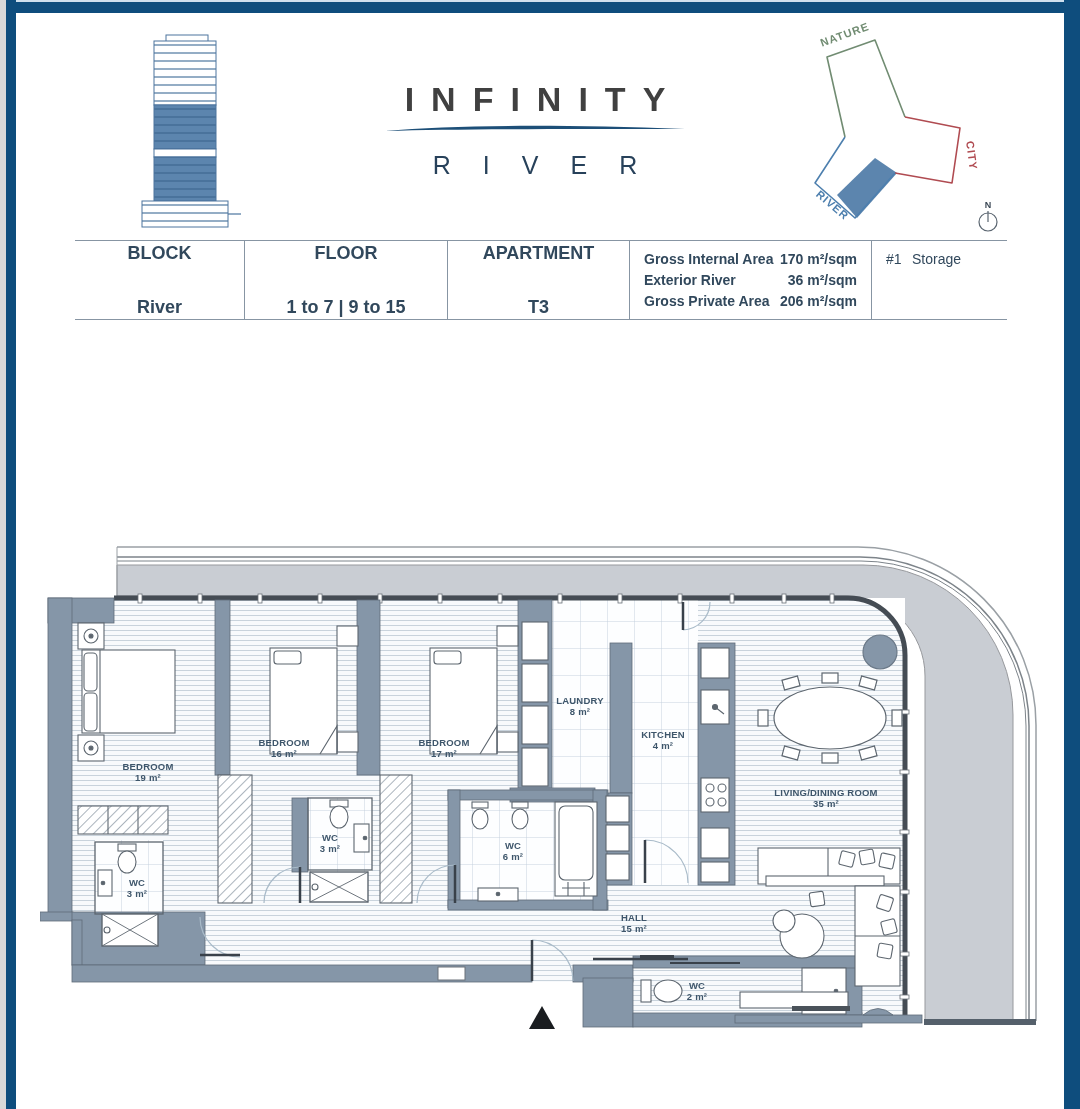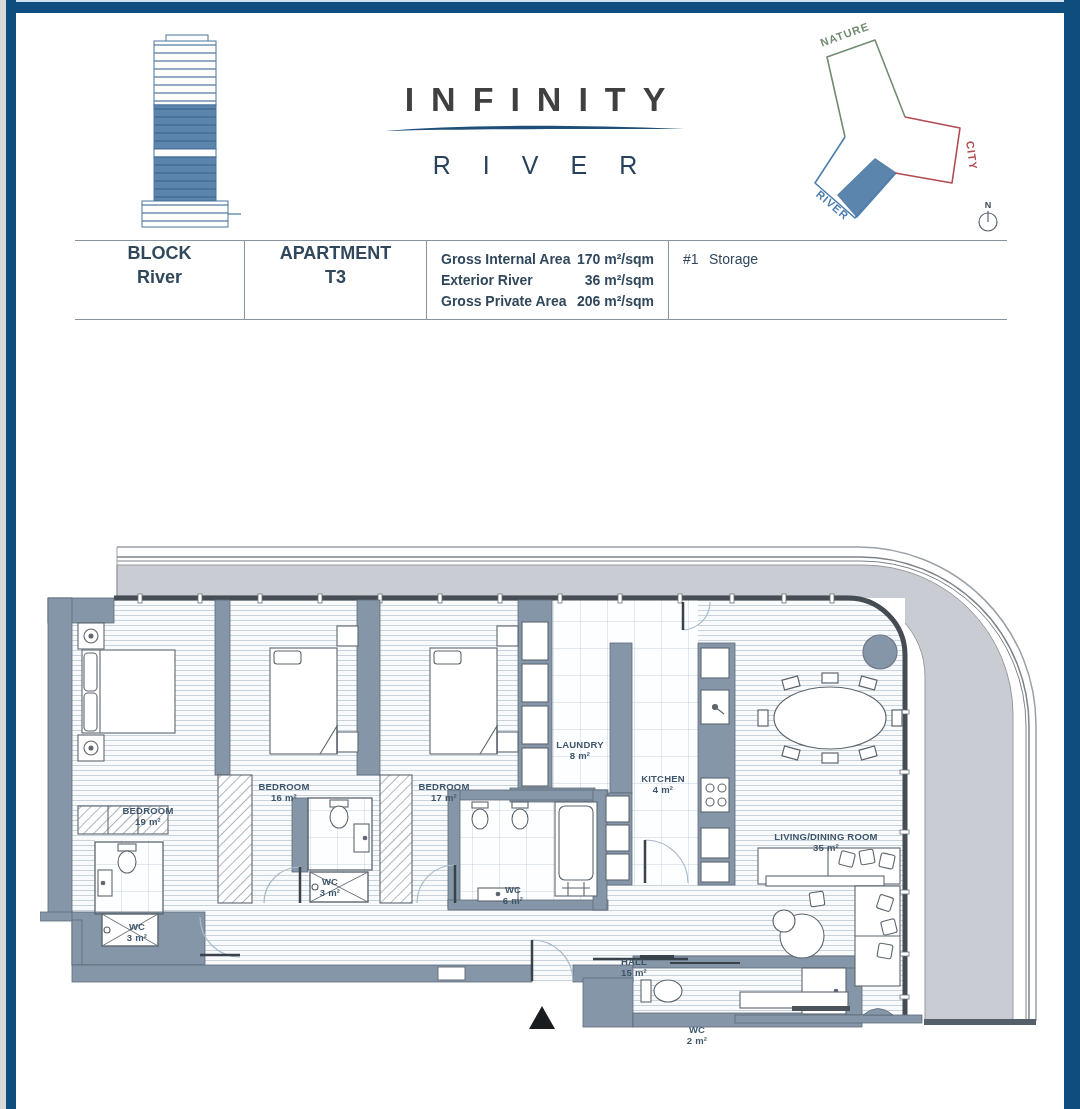--- a/index.html
+++ b/index.html
@@ -14,33 +14,33 @@
   .logo-tower{position:absolute;left:140px;top:33px;}
   .title{position:absolute;left:300px;top:80px;width:470px;text-align:center;
          font-size:34px;font-weight:bold;letter-spacing:17px;color:#404040;padding-left:17px;box-sizing:border-box;}
   .swoosh{position:absolute;left:385px;top:124px;}
   .subtitle{position:absolute;left:300px;top:151px;width:470px;text-align:center;
             font-size:25px;font-weight:500;letter-spacing:32px;color:#27415a;padding-left:32px;box-sizing:border-box;}
   .site-diagram{position:absolute;left:800px;top:22px;}
   
   .info-table{position:absolute;left:75px;top:240px;width:932px;height:80px;display:flex;
               border-top:1px solid #8795a3;border-bottom:1px solid #8795a3;box-sizing:border-box;}
-  .cell{box-sizing:border-box;border-right:1px solid #8795a3;display:flex;flex-direction:column;justify-content:flex-start;}
+  .cell{box-sizing:border-box;border-right:1px solid #8795a3;display:flex;flex-direction:column;justify-content:space-between;}
   .cell.center{align-items:center;text-align:center;}
   .cell:last-child{border-right:none;}
   .c1{width:170px;} .c2{width:203px;} .c3{width:182px;} .c4{width:242px;padding:8px 14px;} .c5{width:135px;padding:8px 0 8px 14px;}
   .hdr{font-size:18px;font-weight:bold;line-height:1.35;}
   .val{font-size:18px;font-weight:bold;line-height:1.35;}
   .arow{display:flex;justify-content:space-between;font-size:14px;font-weight:bold;line-height:1.5;}
   .xrow{font-size:14px;font-weight:normal;line-height:1.5;}
   .xrow .num{display:inline-block;width:26px;}
   
   .plan{position:absolute;left:40px;top:540px;width:1000px;height:505px;}
   .room-label{position:absolute;transform:translate(-50%,-50%);text-align:center;
-              font-size:9.5px;font-weight:bold;letter-spacing:.2px;color:#3e566b;line-height:1.2;white-space:nowrap;margin-top:44px;}
+              font-size:9.5px;font-weight:bold;letter-spacing:.2px;color:#3e566b;line-height:1.2;white-space:nowrap;}
 </style>
 </head>
 <body>
 
 <div class="edge-strip"></div>
 <div class="frame-top"></div>
 <div class="frame-left"></div>
 <div class="frame-right"></div>
 
 <svg class="logo-tower" width="105" height="202" viewBox="0 0 105 202">
@@ -81,20 +81,24 @@
     <circle cx="188" cy="200" r="9" fill="none" stroke="#5a6570" stroke-width="1.2"></circle>
     <line x1="188" y1="200" x2="188" y2="189" stroke="#5a6570" stroke-width="1.2"></line>
     <text x="188" y="186" text-anchor="middle" font-size="9" font-weight="bold" fill="#3a4754">N</text>
   </g>
 </svg>
 
 <div class="info-table">
   <div class="cell center c1">
     <div class="hdr">BLOCK</div>
     <div class="val">River</div>
+  </div>
+  <div class="cell center c2">
+    <div class="hdr">FLOOR</div>
+    <div class="val">1 to 7 | 9 to 15</div>
   </div>
   <div class="cell center c3">
     <div class="hdr">APARTMENT</div>
     <div class="val">T3</div>
   </div>
   <div class="cell c4">
     <div class="arow">
       <span>Gross Internal Area</span>
       <span>170 m²/sqm</span>
     </div>

